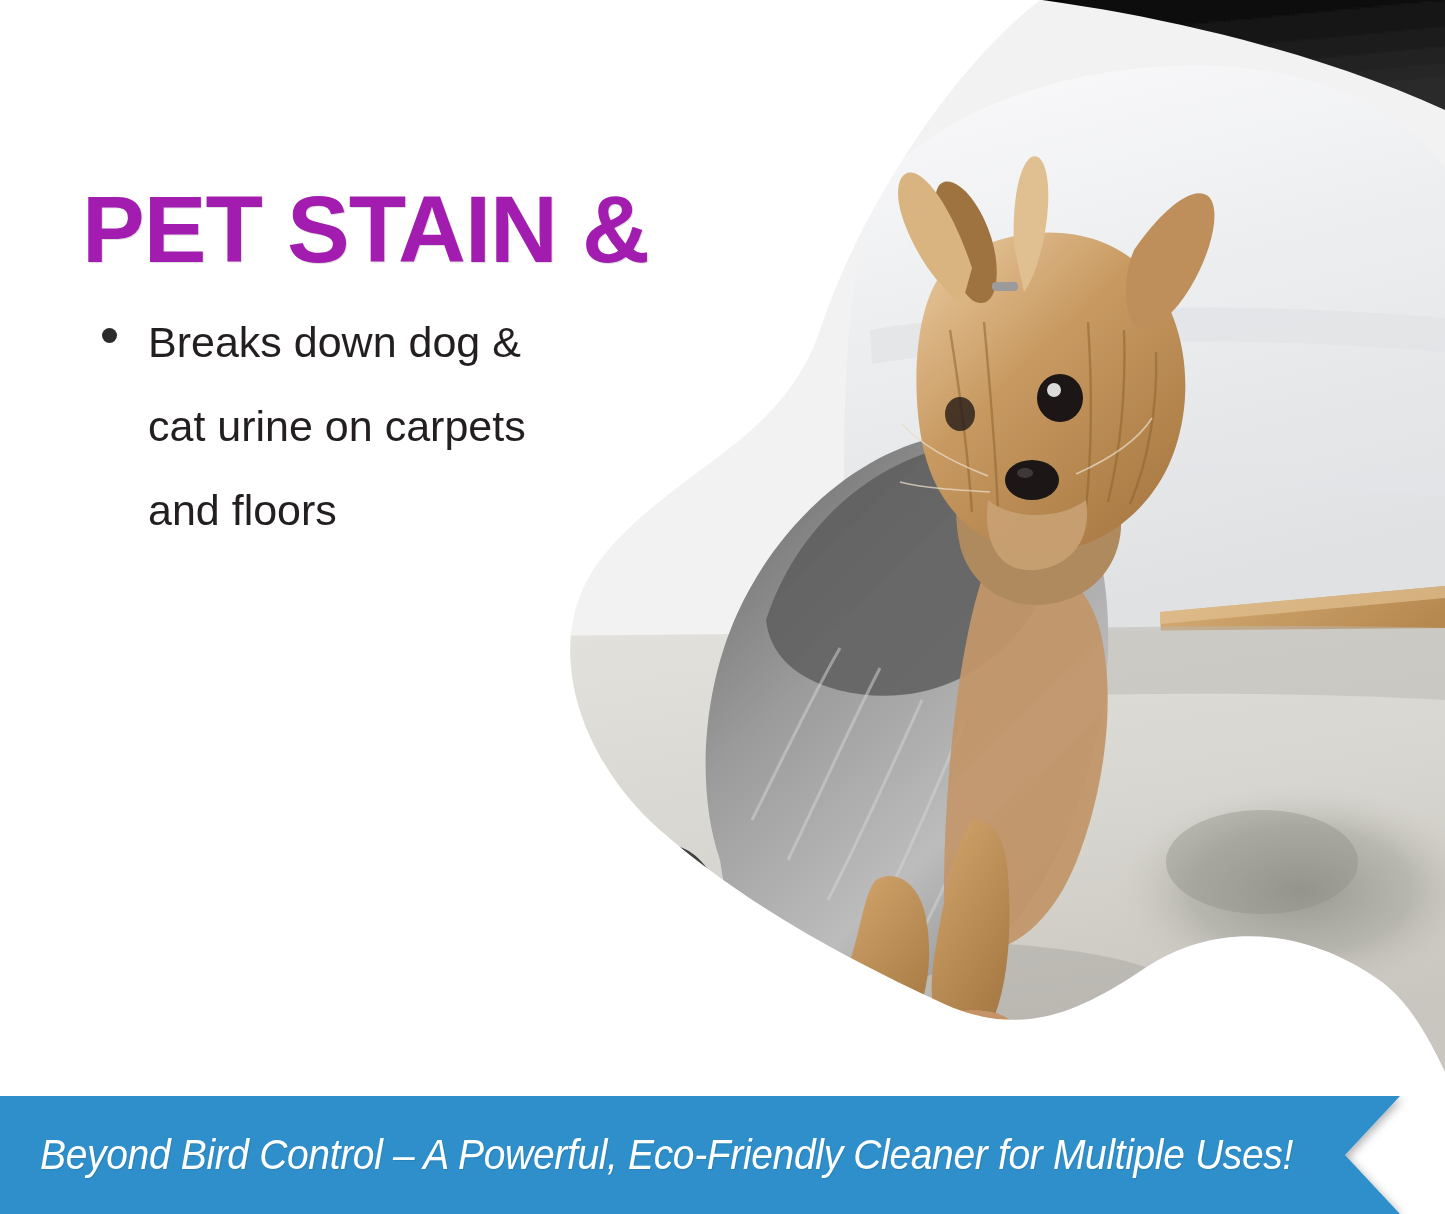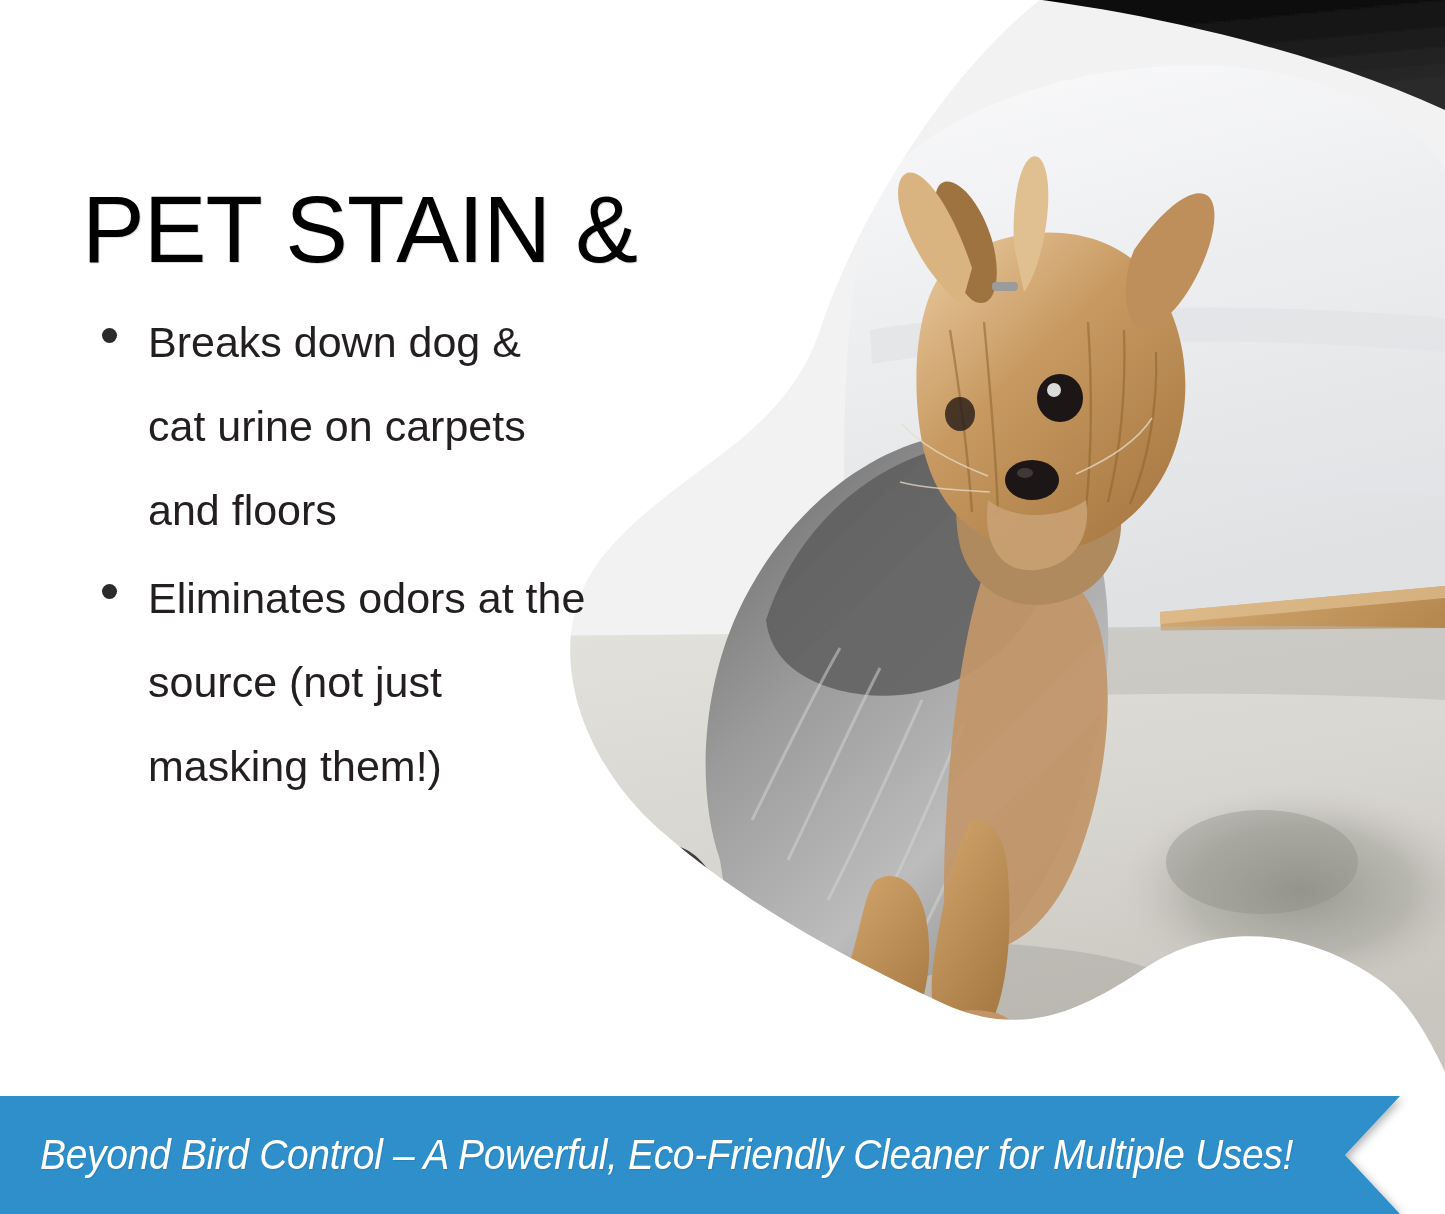--- a/index.html
+++ b/index.html
@@ -25,23 +25,23 @@
     overflow: visible;
   }
   #photo-svg { display: block; width: 925px; height: 1095px; }
 
   
   #headline {
     position: absolute;
     left: 82px;
     top: -4px;
     width: 900px;
-    color: #000000;
+    color: #a21caf;
     font-family: "Liberation Sans", sans-serif;
-    font-weight: normal;
+    font-weight: bold;
     font-size: 94px;
     line-height: 114px;
     letter-spacing: -1px;
     white-space: pre-line;
     text-shadow: 1px 1px 0 rgba(0,0,0,0.13);
   }
   .headline-line { display: block; }
 
   
   #benefits {
@@ -277,24 +277,20 @@
 
 <h1 id="headline">
   <span class="headline-line">PET STAIN &amp;</span>
 </h1>
 
 <ul id="benefits">
   <li class="benefit-item">
     <span class="benefit-bullet"></span>
     <span>Breaks down dog &amp; cat urine on carpets and floors</span>
   </li>
-  <li class="benefit-item">
-    <span class="benefit-bullet"></span>
-    <span>Eliminates odors at the source (not just masking them!)</span>
-  </li>
 </ul>
 
 <div id="ribbon">
   <svg id="ribbon-svg" viewBox="0 0 1445 118" preserveAspectRatio="none">
     <defs>
       <filter id="ribbonShadow" x="-5%" y="-30%" width="112%" height="180%">
         <feDropShadow dx="2" dy="3" stdDeviation="5" flood-color="#000000" flood-opacity="0.32"></feDropShadow>
       </filter>
     </defs>
     <path d="M 0,0 L 1400,0 L 1345,59 L 1400,118 L 0,118 Z" fill="#2D8FCB" filter="url(#ribbonShadow)"></path>

